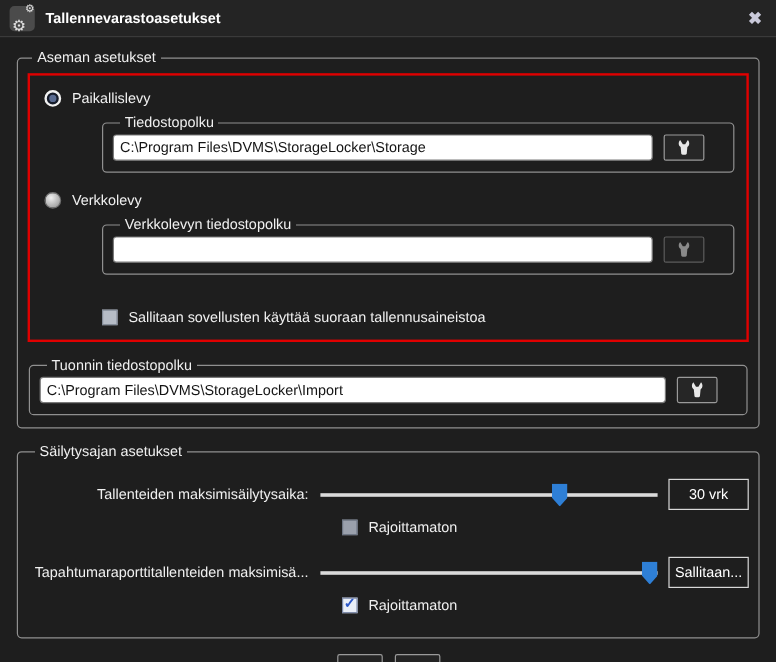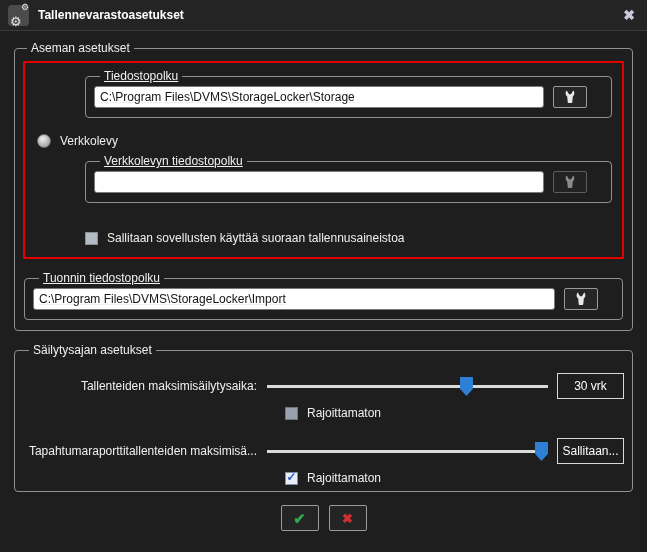--- a/index.html
+++ b/index.html
@@ -48,21 +48,21 @@
     border:2px solid #f2f2f2; background:#161c2a;
     display:flex; align-items:center; justify-content:center;
   }
   .radio.selected .dot { width:6px; height:6px; border-radius:50%; background:#5a6c92; }
   .radio.unselected {
     border:1px solid #6f6f6f;
     background:radial-gradient(circle at 38% 32%, #efefef, #a9a9a9 70%, #8a8a8a);
   }
 
   
-  fieldset.subgroup { margin:2px 2px 0 52px; padding:3px 24px 9px 8px; border-radius:4px;text-decoration:underline; }
+  fieldset.subgroup { margin:2px 2px 0 52px; padding:3px 24px 9px 8px; border-radius:4px; }
   fieldset.subgroup.full { margin:12px 3px 0 3px; }
   .path-row { display:flex; align-items:center; gap:9px; }
   input.path {
     flex:1; height:22px; background:#ffffff; color:#141414;
     border:1px solid #7a7a7a; border-radius:3px; padding:0 5px;
     font-family:"Liberation Sans", sans-serif; font-size:12px;
   }
   .tool-btn {
     width:34px; height:22px; flex:0 0 auto;
     background:#262626; border:1px solid #9a9a9a; border-radius:2px;
@@ -134,20 +134,26 @@
     <span class="close-btn">✖</span>
   </div>
 
   <div class="content">
 
     <fieldset class="group">
       <legend>Aseman asetukset</legend>
 
       <div class="red-frame">
 
+        <div class="radio-row">
+          <span class="radio selected">
+              <span class="dot"></span>
+            </span>
+          <span>Paikallislevy</span>
+        </div>
 
         <fieldset class="subgroup">
           <legend>Tiedostopolku</legend>
           <div class="path-row">
             <input class="path" type="text" value="C:\Program Files\DVMS\StorageLocker\Storage" style="">
             <span class="tool-btn">
               <svg width="16" height="16" viewBox="0 0 16 16">
                 <path d="M4.8 1.6 L7 5.2 L9 5.2 L11.2 1.6 C12.6 2.9 13.1 5.9 10.8 7.5 L10.3 13 C10.25 13.6 9.8 14 9.2 14 L6.8 14 C6.2 14 5.75 13.6 5.7 13 L5.2 7.5 C2.9 5.9 3.4 2.9 4.8 1.6 Z"></path>
               </svg>
             </span>
@@ -184,21 +190,21 @@
           <input class="path" type="text" value="C:\Program Files\DVMS\StorageLocker\Import" style="">
           <span class="tool-btn">
             <svg width="16" height="16" viewBox="0 0 16 16">
               <path d="M4.8 1.6 L7 5.2 L9 5.2 L11.2 1.6 C12.6 2.9 13.1 5.9 10.8 7.5 L10.3 13 C10.25 13.6 9.8 14 9.2 14 L6.8 14 C6.2 14 5.75 13.6 5.7 13 L5.2 7.5 C2.9 5.9 3.4 2.9 4.8 1.6 Z"></path>
             </svg>
           </span>
         </div>
       </fieldset>
     </fieldset>
 
-    <fieldset class="group" style="padding-left:8px;padding-right:8px;padding-bottom:6px">
+    <fieldset class="group" style="padding-left:8px;padding-right:8px;padding-bottom:20px">
       <legend>Säilytysajan asetukset</legend>
 
       <div class="slider-row">
         <span class="slider-label">Tallenteiden maksimisäilytysaika:</span>
         <span class="slider">
           <span class="track"></span>
           <span class="thumb" style="--p: 72;"></span>
         </span>
         <span class="value-box">30 vrk</span>
       </div>

